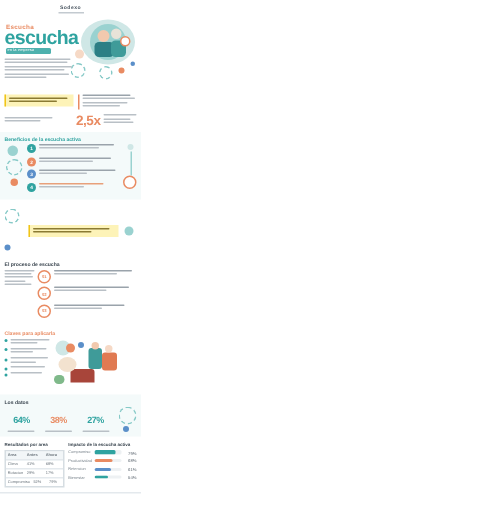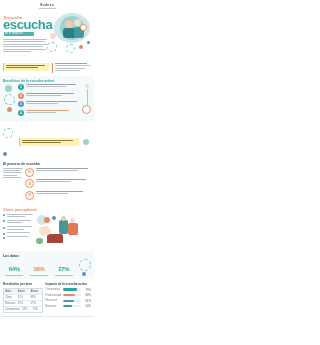--- a/index.html
+++ b/index.html
@@ -145,20 +145,32 @@
         <div style="flex:1;">
           <div class="ln d" style="width:90%"></div>
           <div class="ln" style="width:96%"></div>
           <div class="ln" style="width:84%"></div>
           <div class="ln" style="width:70%"></div>
         </div>
       </div>
     </div>
 
 
+    <div style="display:flex;align-items:center;gap:2px;margin-top:3px;">
+      <div style="flex:1;">
+        <div class="ln" style="width:70%"></div>
+        <div class="ln" style="width:52%"></div>
+      </div>
+      <div class="stat-big">2,5x</div>
+      <div style="width:22px;">
+        <div class="ln" style="width:100%"></div>
+        <div class="ln" style="width:80%"></div>
+        <div class="ln" style="width:90%"></div>
+      </div>
+    </div>
   </div>
 
   <div class="band tintband">
     <div class="sec-title teal">Beneficios de la escucha activa</div>
 
     <div style="display:flex;gap:2px;">
       <div style="width:13px;">
         <div class="dot" style="width:7px;height:7px;background:#9ad2d0;margin:1px 0 0 2px;"></div>
         <div class="gear" style="width:9px;height:9px;margin:2px 0 0 1px;"></div>
         <div class="dot" style="width:5px;height:5px;background:#e98b62;margin:2px 0 0 4px;"></div>

